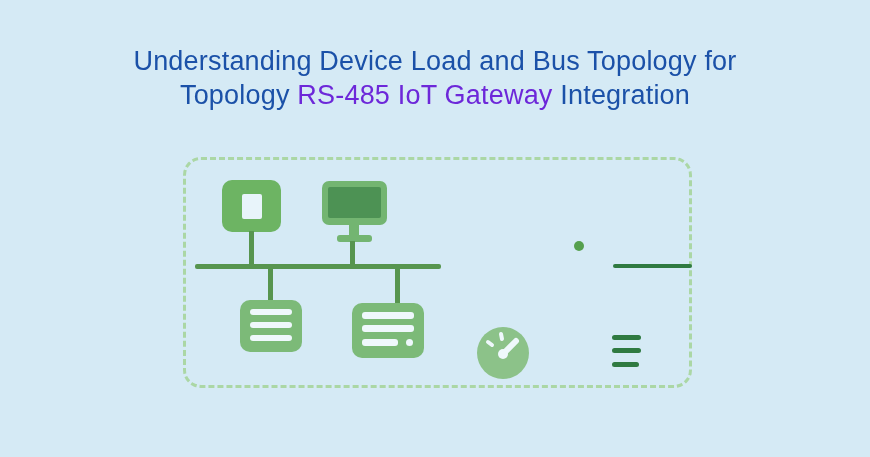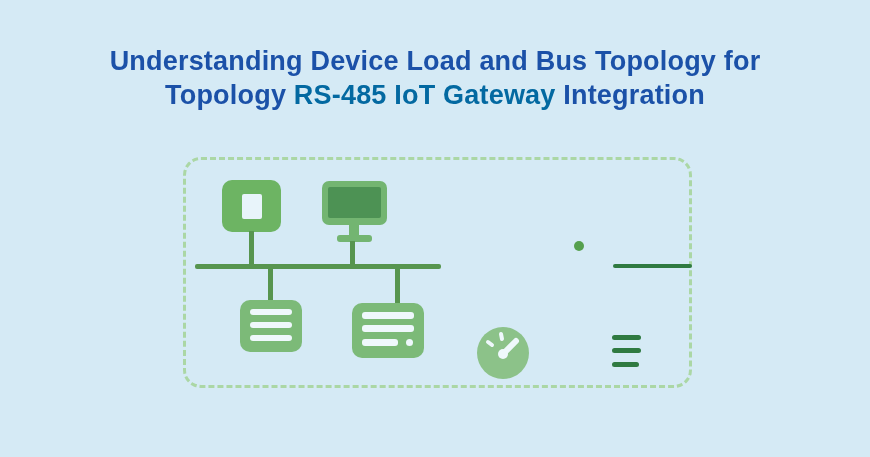--- a/index.html
+++ b/index.html
@@ -10,26 +10,26 @@
     overflow: hidden;
   }
   .page { position: relative; width: 870px; height: 457px; }
 
   
   .title {
     position: absolute;
     top: 44px; left: 0; right: 0;
     text-align: center;
     font-size: 27px;
-    font-weight: 700;
+    font-weight: 400;
     line-height: 34px;
     color: #1b51a8;
     letter-spacing: 0.2px;
   }
-  .title .green { color: #0369a1; }
+  .title .green { color: #6d28d9; }
 
   
   .card {
     position: absolute;
     left: 183px; top: 157px;
     width: 509px; height: 231px;
     border: 3px dashed #abd7a5;
     border-radius: 18px;
   }
 

